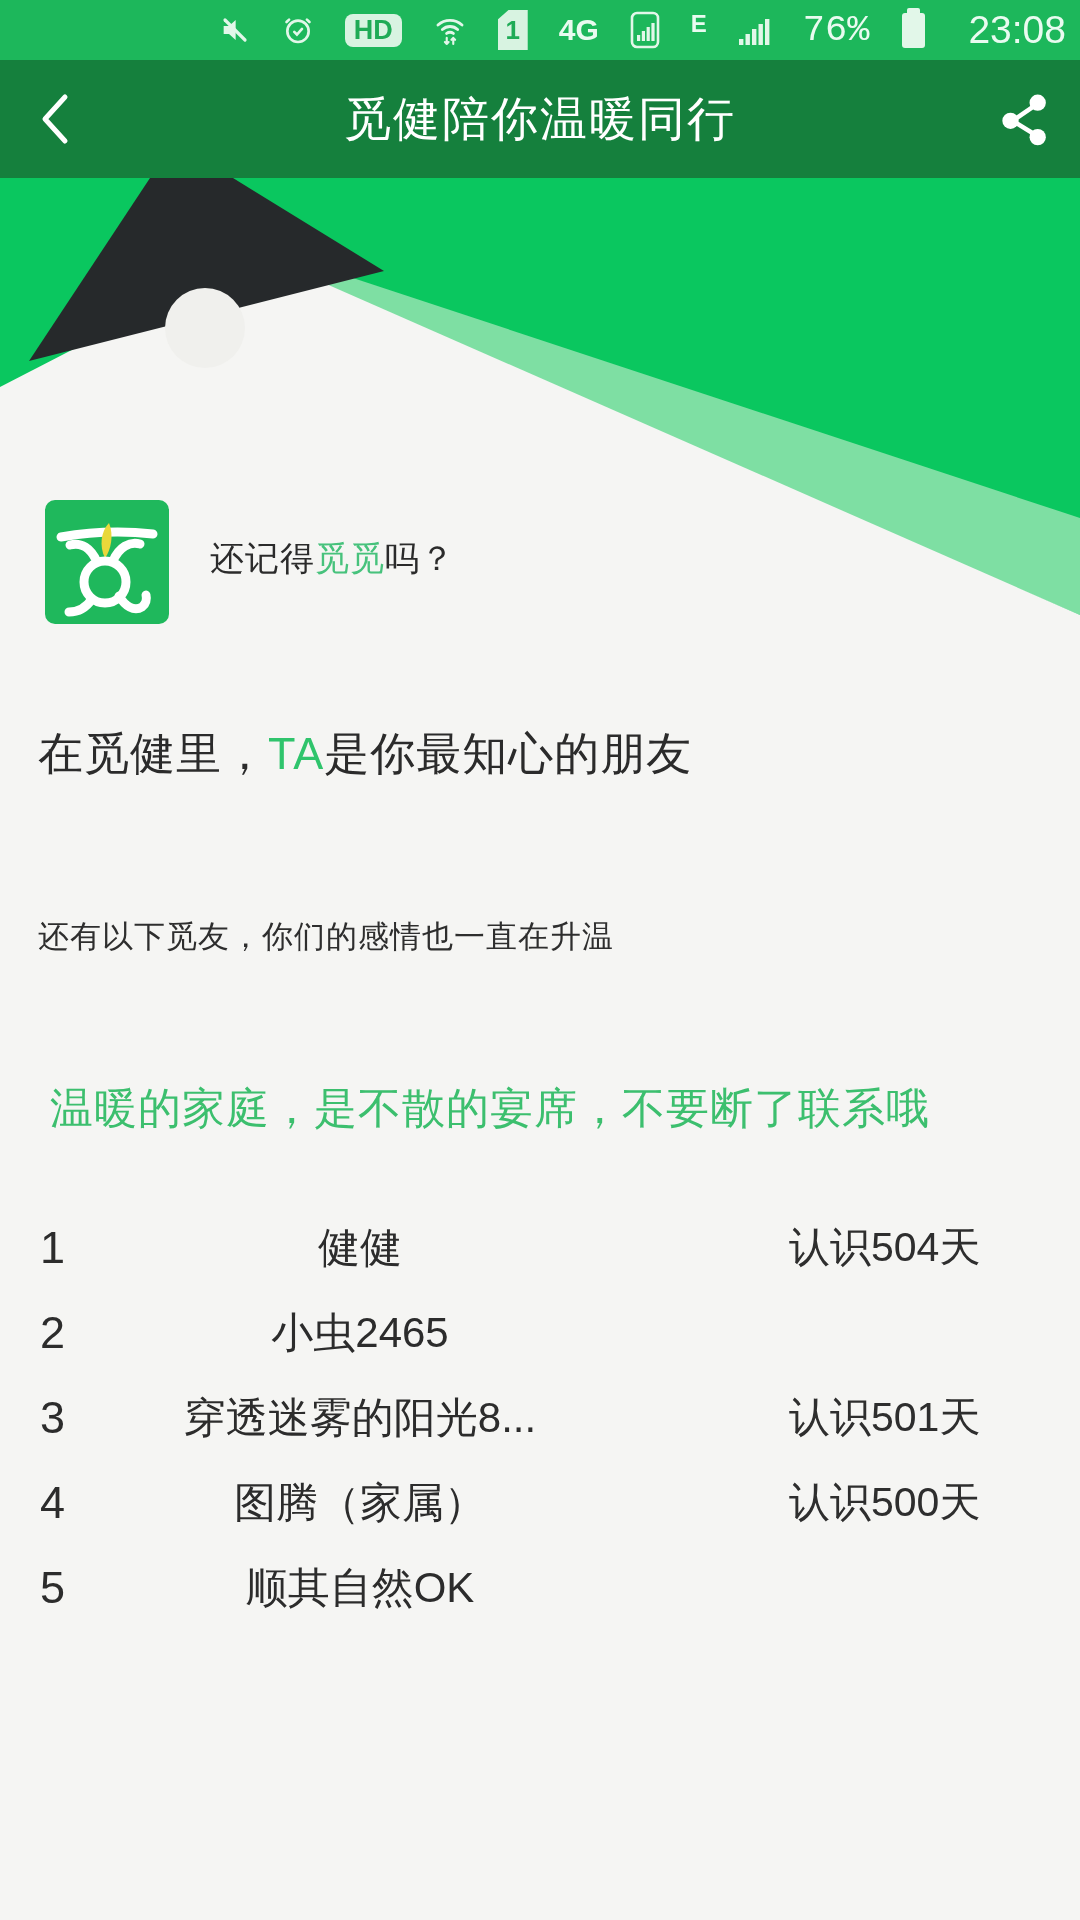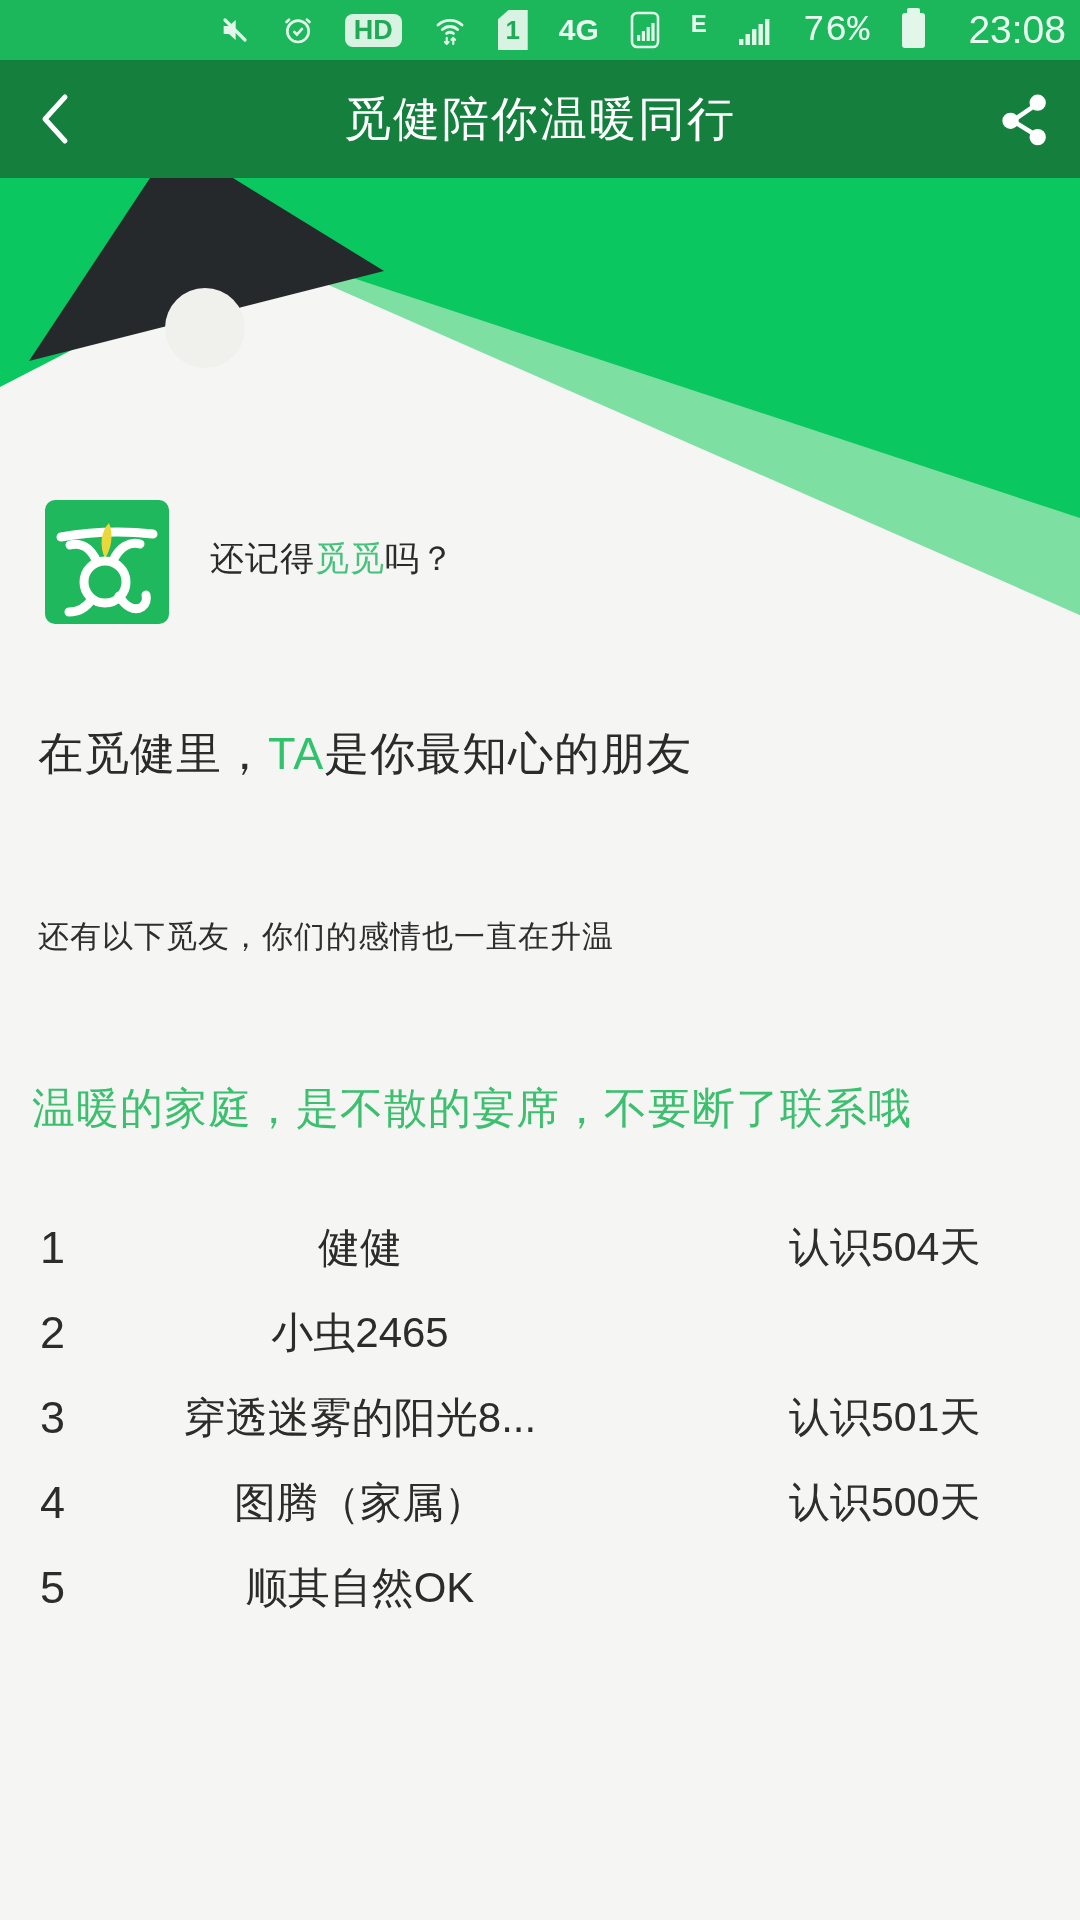--- a/index.html
+++ b/index.html
@@ -34,21 +34,21 @@
   
   .hero{position:absolute;top:178px;left:0;width:1080px;height:450px;}
 
   
   .logo{position:absolute;top:500px;left:45px;width:124px;height:124px;background:#1fb85c;border-radius:10px;}
   .headline{position:absolute;top:536px;left:200px;font-size:34px;color:#2b2b2b;letter-spacing:1px;margin-left:10px;}
   .headline .hl{color:#47c27c;}
   .line2{position:absolute;top:724px;left:38px;font-size:45px;color:#2b2b2b;letter-spacing:1px;}
   .line2 .hl{color:#2fc46c;}
   .line3{position:absolute;top:896px;left:38px;font-size:31px;color:#2e2e2e;letter-spacing:1px;margin-top:20px;}
-  .banner{position:absolute;top:1080px;left:32px;font-size:43px;color:#3cbf6e;letter-spacing:1px;}
+  .banner{position:absolute;top:1080px;left:50px;font-size:43px;color:#3cbf6e;letter-spacing:1px;}
 
   
   .list{position:absolute;top:1205px;left:0;width:1080px;}
   .row{position:relative;height:85px;cursor:pointer;}
   .row .idx{position:absolute;left:40px;top:0;line-height:85px;font-size:45px;color:#2c2c2c;}
   .row .nm{position:absolute;left:110px;top:0;width:500px;line-height:85px;text-align:center;
     font-size:42px;color:#2c2c2c;white-space:nowrap;}
   .row .dy{position:absolute;left:789px;top:0;line-height:85px;font-size:41px;color:#2e2e2e;white-space:nowrap;}
 </style>
 </head>

